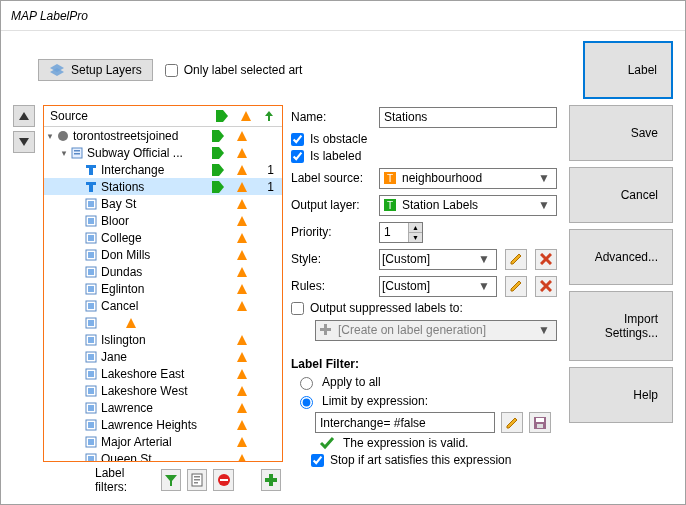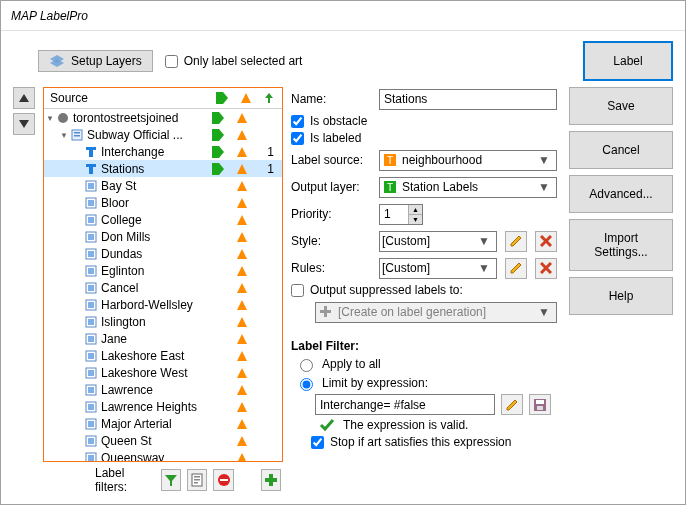--- a/index.html
+++ b/index.html
@@ -2,21 +2,21 @@
 <html><head>
 <meta charset="utf-8">
 <style>
   * { box-sizing: border-box; }
   html,body { margin:0; padding:0; font-family:"Segoe UI",Tahoma,Arial,sans-serif; font-size:12px; color:#000; }
   .window { width:686px; height:505px; background:#fff; border:1px solid #a0a0a0; display:flex; flex-direction:column; }
   .titlebar { height:30px; background:#fff; display:flex; align-items:center; padding:0 10px; border-bottom:1px solid #e0e0e0; }
   .titlebar .title { font-size:12px;font-style:italic; }
   .body { flex:1; padding:10px 12px 6px 12px; display:flex; flex-direction:column; gap:6px; overflow:hidden; }
   .toprow { display:flex; align-items:center; gap:10px; justify-content:space-between; }
-  .btn { background:#e1e1e1; border:1px solid #adadad; padding:11px 14px; font-size:12px; cursor:pointer; min-width:90px; text-align:center; color:#000; }
+  .btn { background:#e1e1e1; border:1px solid #adadad; padding:20px 14px; font-size:12px; cursor:pointer; min-width:90px; text-align:right; color:#000; }
   .btn.primary { border:2px solid #0078d7; }
   .setup-btn { display:inline-flex; align-items:center; gap:6px; background:#e1e1e1; border:1px solid #adadad; padding:3px 10px; cursor:pointer; }
   .chk { display:inline-flex; align-items:center; gap:6px; }
   .chk input[type=checkbox] { margin:0; }
   .main { flex:1; display:flex; gap:8px; overflow:hidden; }
   .navarrows { width:22px; display:flex; flex-direction:column; gap:4px; }
   .navarrow { width:22px; height:22px; border:1px solid #adadad; background:#e1e1e1; display:flex; align-items:center; justify-content:center; cursor:pointer; }
   .left { width:240px; display:flex; flex-direction:column; }
   .tree-wrap { border:1px solid #f97316; flex:1; display:flex; flex-direction:column; overflow:hidden; }
   .tree-head { display:flex; align-items:center; background:#fff; border-bottom:1px solid #d0d0d0; }
@@ -338,21 +338,20 @@
               </div>
               <div class="row">
                 <span class="indent" style="width:28px"></span>
                 <span class="tw"></span>
                 <span class="rowicon">
                   <svg width="12" height="12">
                     <rect x="1" y="1" width="10" height="10" fill="#fff" stroke="#5a8ac6"></rect>
                     <rect x="3" y="3" width="6" height="6" fill="#7fb0e8"></rect>
                   </svg>
                 </span>
-                <span class="rowlabel">Harbord-Wellsley</span>
                 <span class="col-ic"></span>
                 <span class="col-ic">
                   <svg width="12" height="12">
                     <polygon class="cone" points="6,1 11,11 1,11"></polygon>
                   </svg>
                 </span>
                 <span class="col-n"></span>
               </div>
               <div class="row">
                 <span class="indent" style="width:28px"></span>

